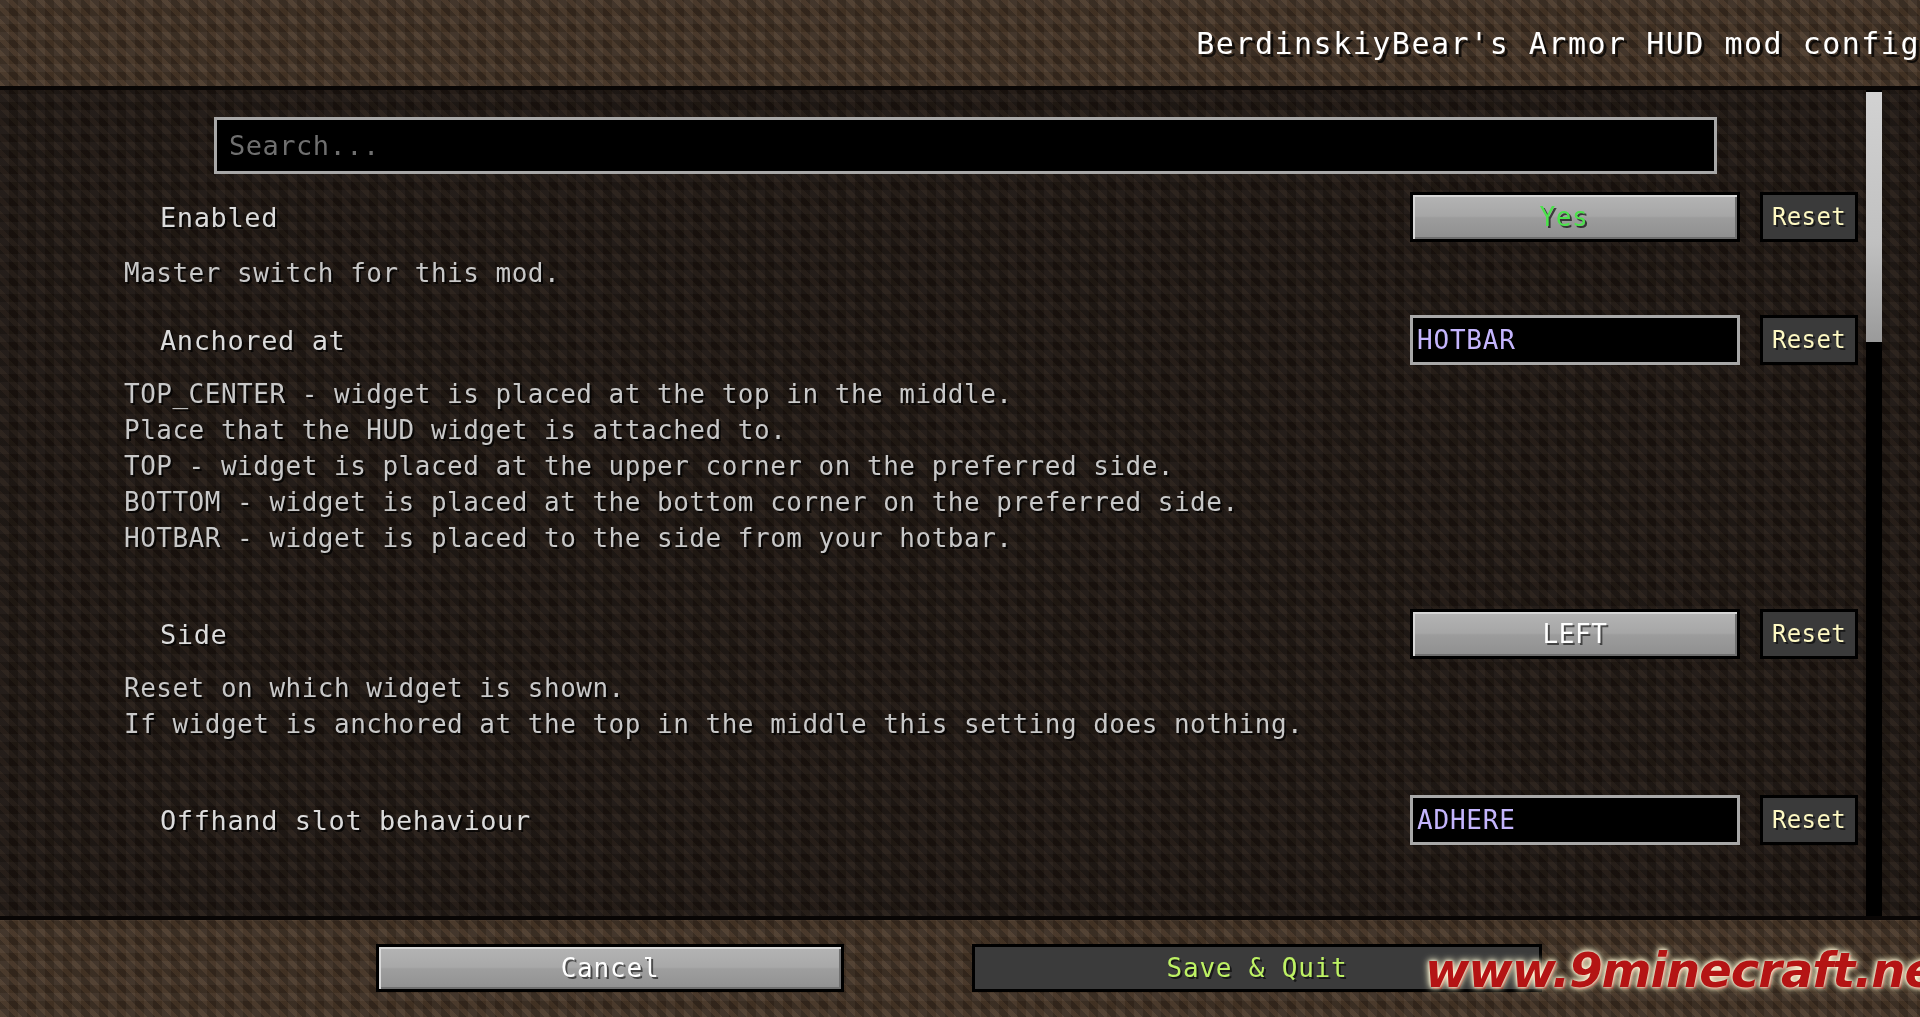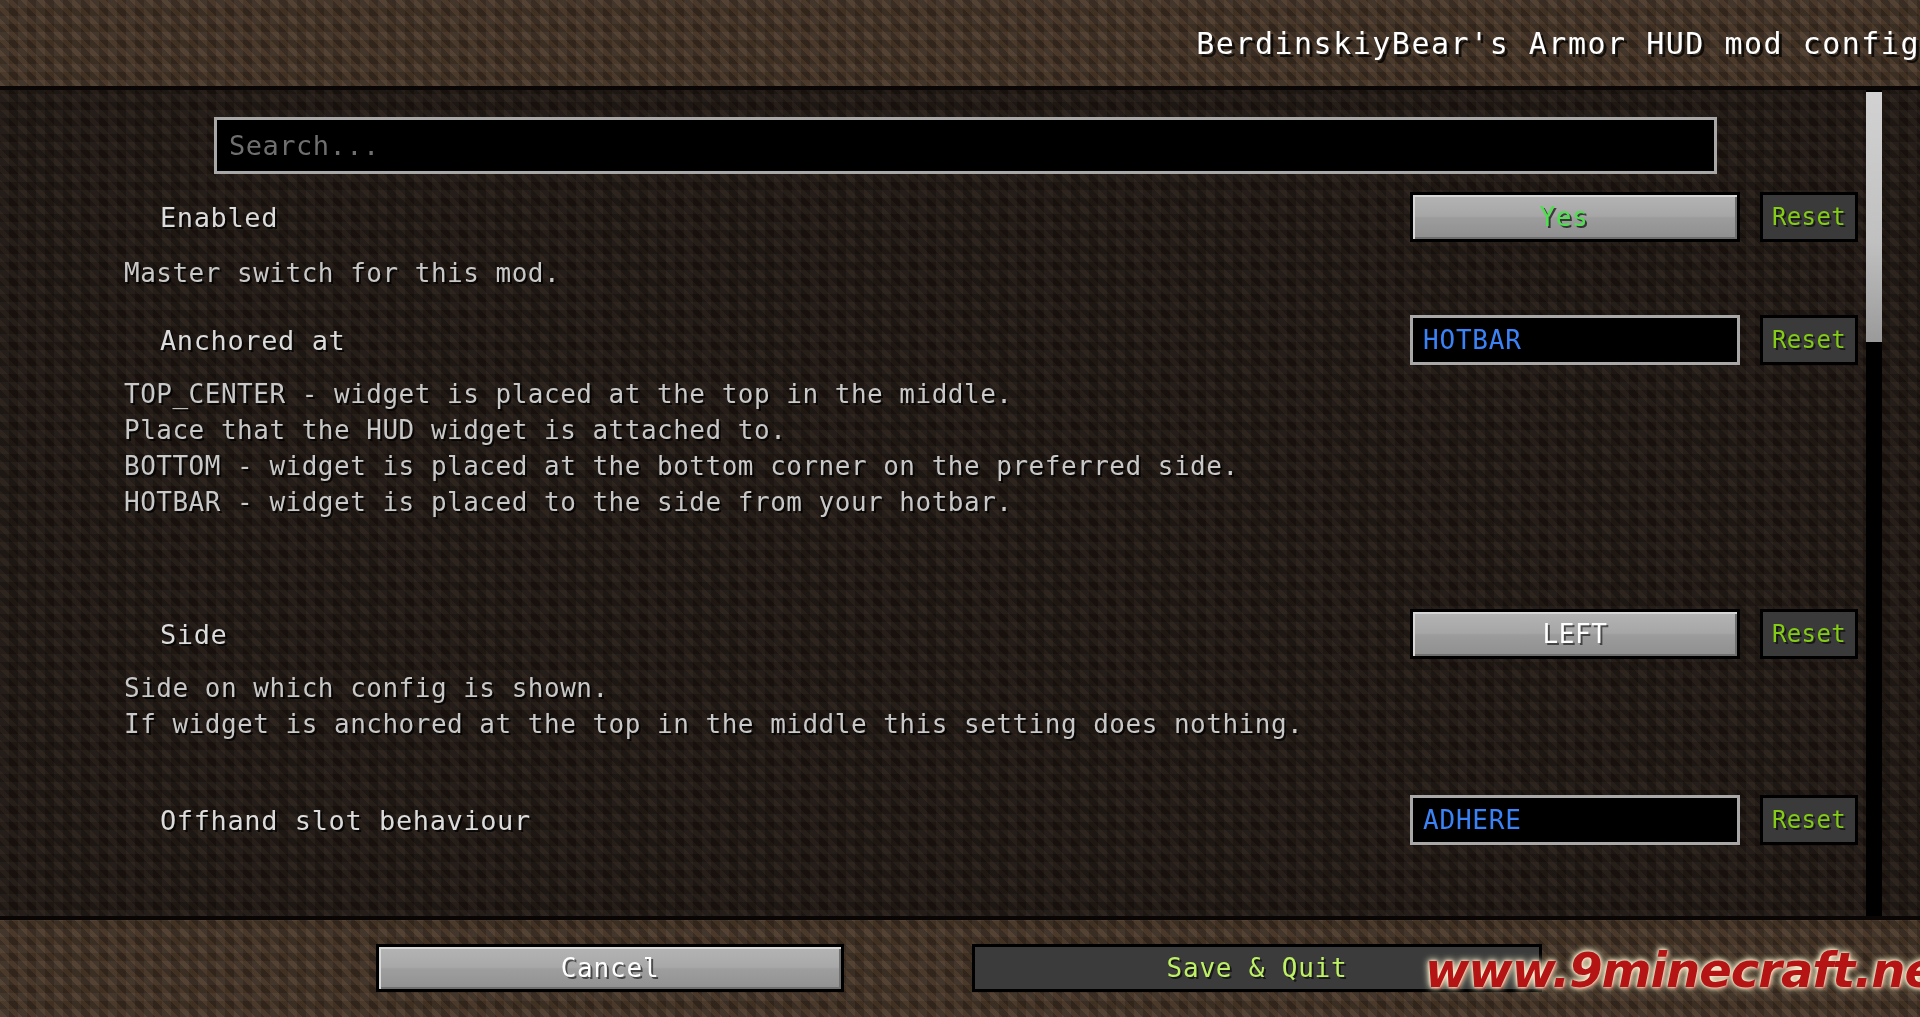--- a/index.html
+++ b/index.html
@@ -116,36 +116,36 @@
   }
   .val-button.align-right { padding-right: 22px; }
   .val-button.green { color: #4ce24c; text-shadow: 2px 2px 0 rgba(0,0,0,0.65); }
 
   
   .val-field {
     position: absolute; right: 216px; top: 2px;
     width: 330px; height: 50px;
     background: #000000;
     border: 3px solid #a8a8a8;
-    color: #3b82f6;
+    color: #c4b5fd;
     font-family: "DejaVu Sans Mono", "Liberation Mono", monospace;
     font-size: 26px;
     letter-spacing: 0.8px;
-    padding: 0 10px;
+    padding: 0 4px;
     line-height: 44px;
     outline: none;
   }
 
   
   .reset-button {
     position: absolute; right: 98px; top: 2px;
     width: 98px; height: 50px;
     background: #3a3a3a;
     border: 3px solid #000000;
-    color: #84cc16;
+    color: #fef9c3;
     font-family: "DejaVu Sans Mono", "Liberation Mono", monospace;
     font-size: 24px;
     letter-spacing: 0.4px;
     text-align: center;
     line-height: 44px;
     text-shadow: 2px 2px 0 rgba(0,0,0,0.6);
     cursor: pointer;
     padding: 0;
   }
 
@@ -249,31 +249,32 @@
     </div>
 
     <div class="opt-row" style="top:223px">
       <div class="opt-label">Anchored at</div>
       <input class="val-field" type="text" value="HOTBAR" style="">
       <button class="reset-button">Reset</button>
     </div>
     <div class="desc-block" style="top:286px">
       <div class="desc-line">TOP_CENTER - widget is placed at the top in the middle.</div>
       <div class="desc-line">Place that the HUD widget is attached to.</div>
+      <div class="desc-line">TOP - widget is placed at the upper corner on the preferred side.</div>
       <div class="desc-line">BOTTOM - widget is placed at the bottom corner on the preferred side.</div>
       <div class="desc-line">HOTBAR - widget is placed to the side from your hotbar.</div>
     </div>
 
     <div class="opt-row" style="top:517px">
       <div class="opt-label">Side</div>
       <button class="val-button">LEFT</button>
       <button class="reset-button">Reset</button>
     </div>
     <div class="desc-block" style="top:580px">
-      <div class="desc-line">Side on which config is shown.</div>
+      <div class="desc-line">Reset on which widget is shown.</div>
       <div class="desc-line">If widget is anchored at the top in the middle this setting does nothing.</div>
     </div>
 
     <div class="opt-row" style="top:703px">
       <div class="opt-label">Offhand slot behaviour</div>
       <input class="val-field" type="text" value="ADHERE" style="">
       <button class="reset-button">Reset</button>
     </div>
 
   </div>

